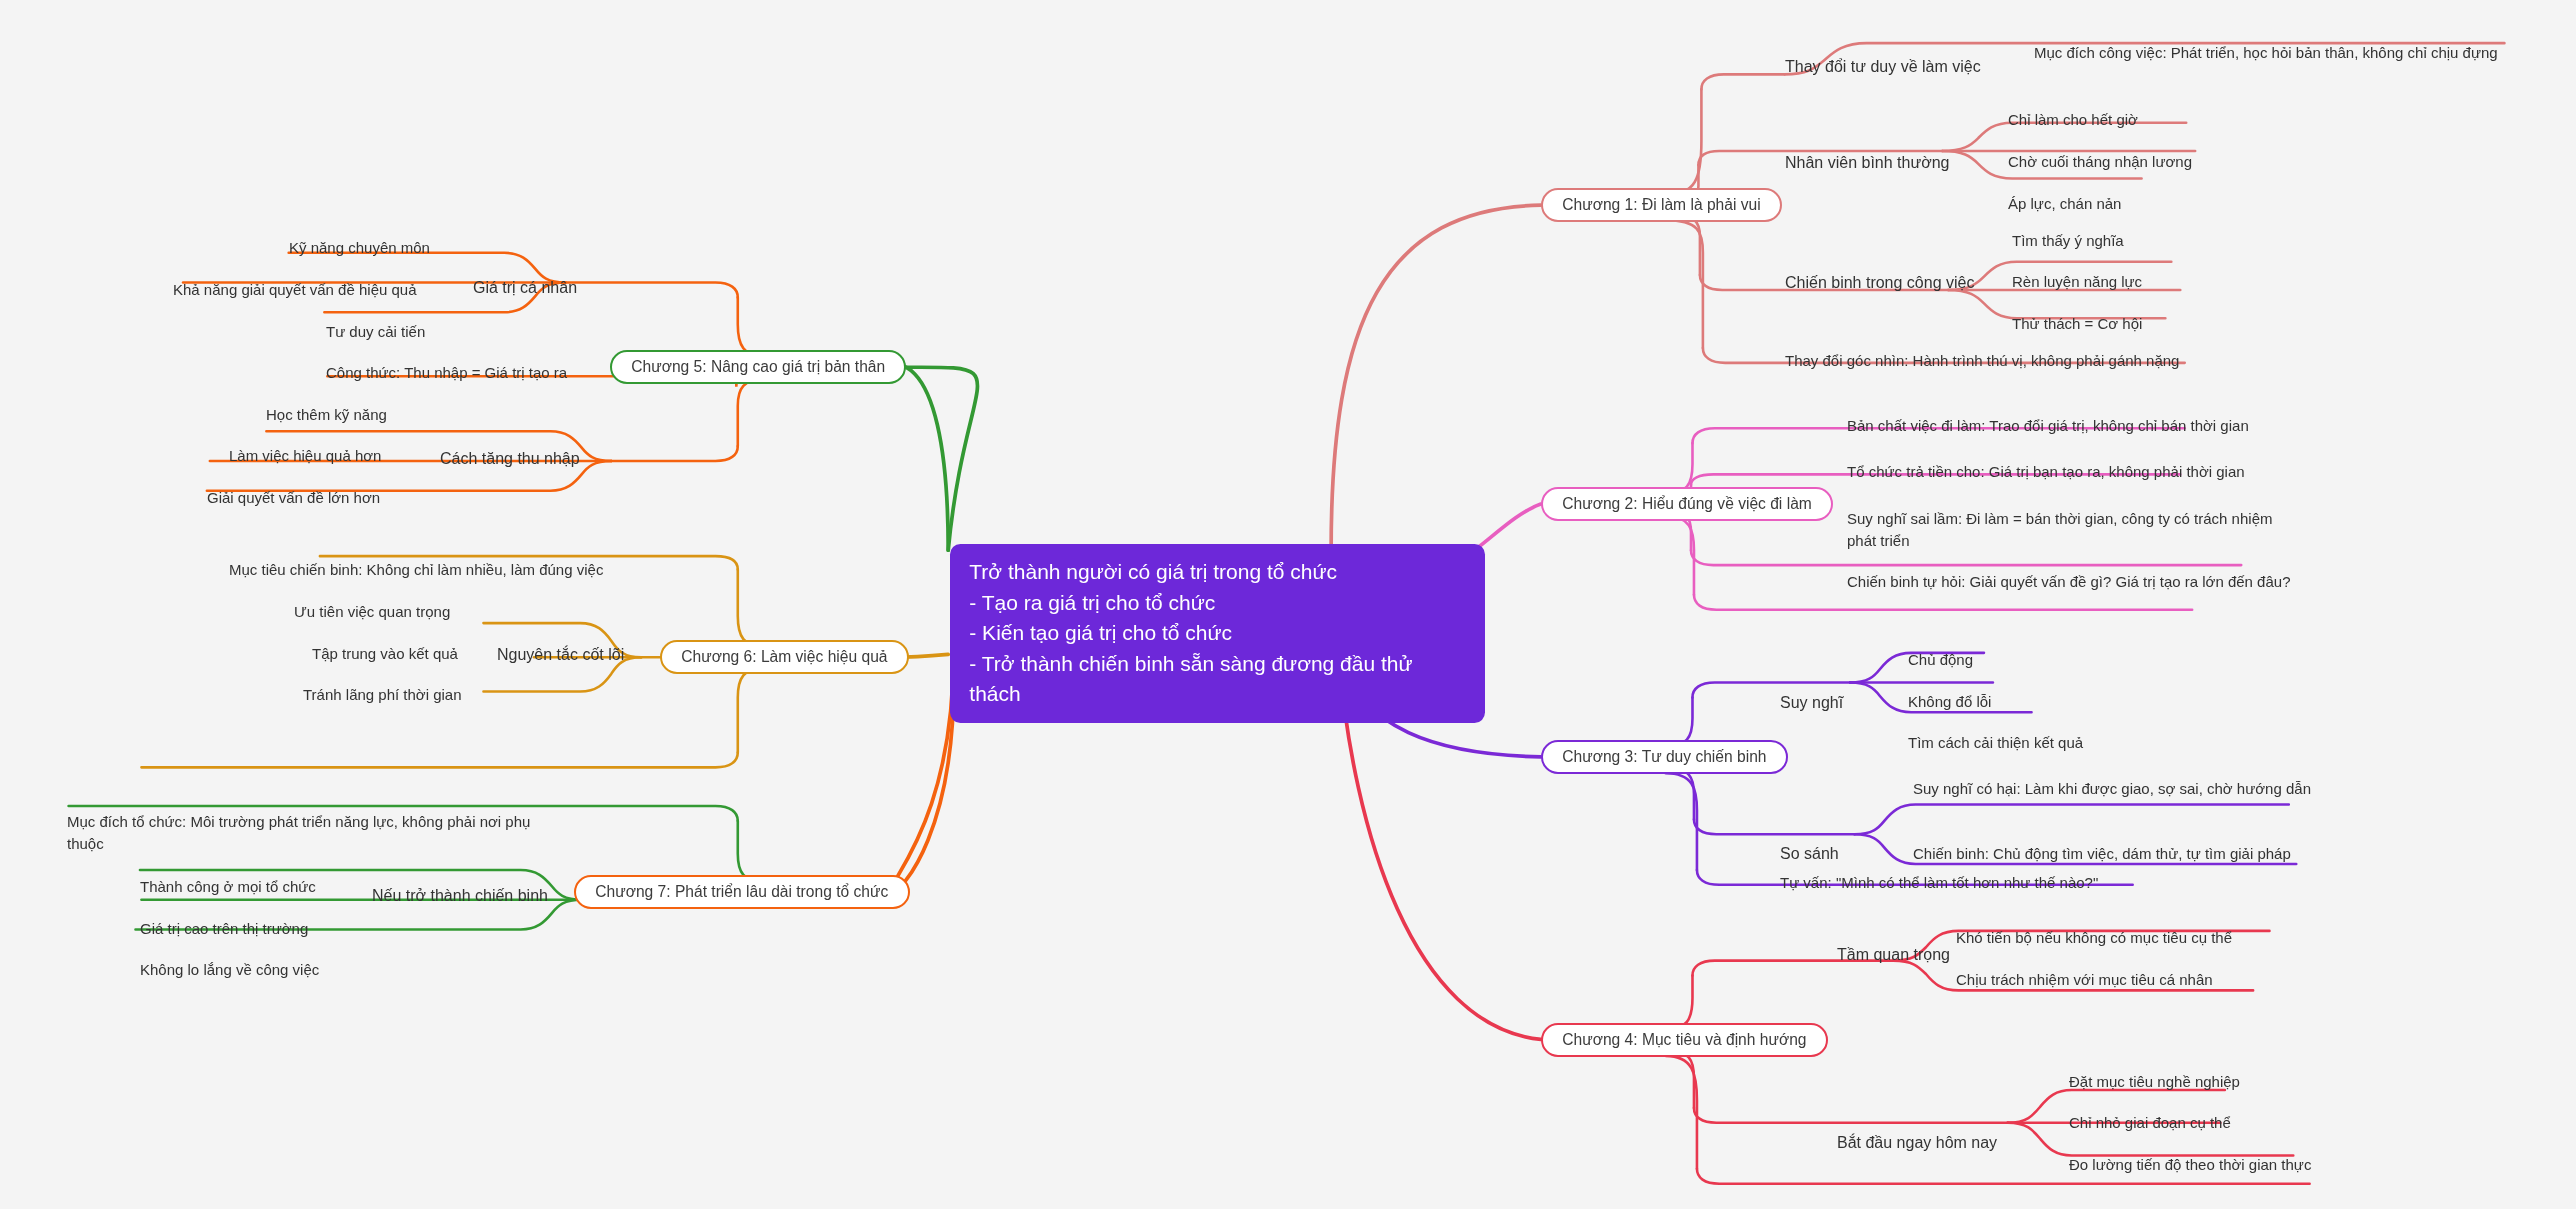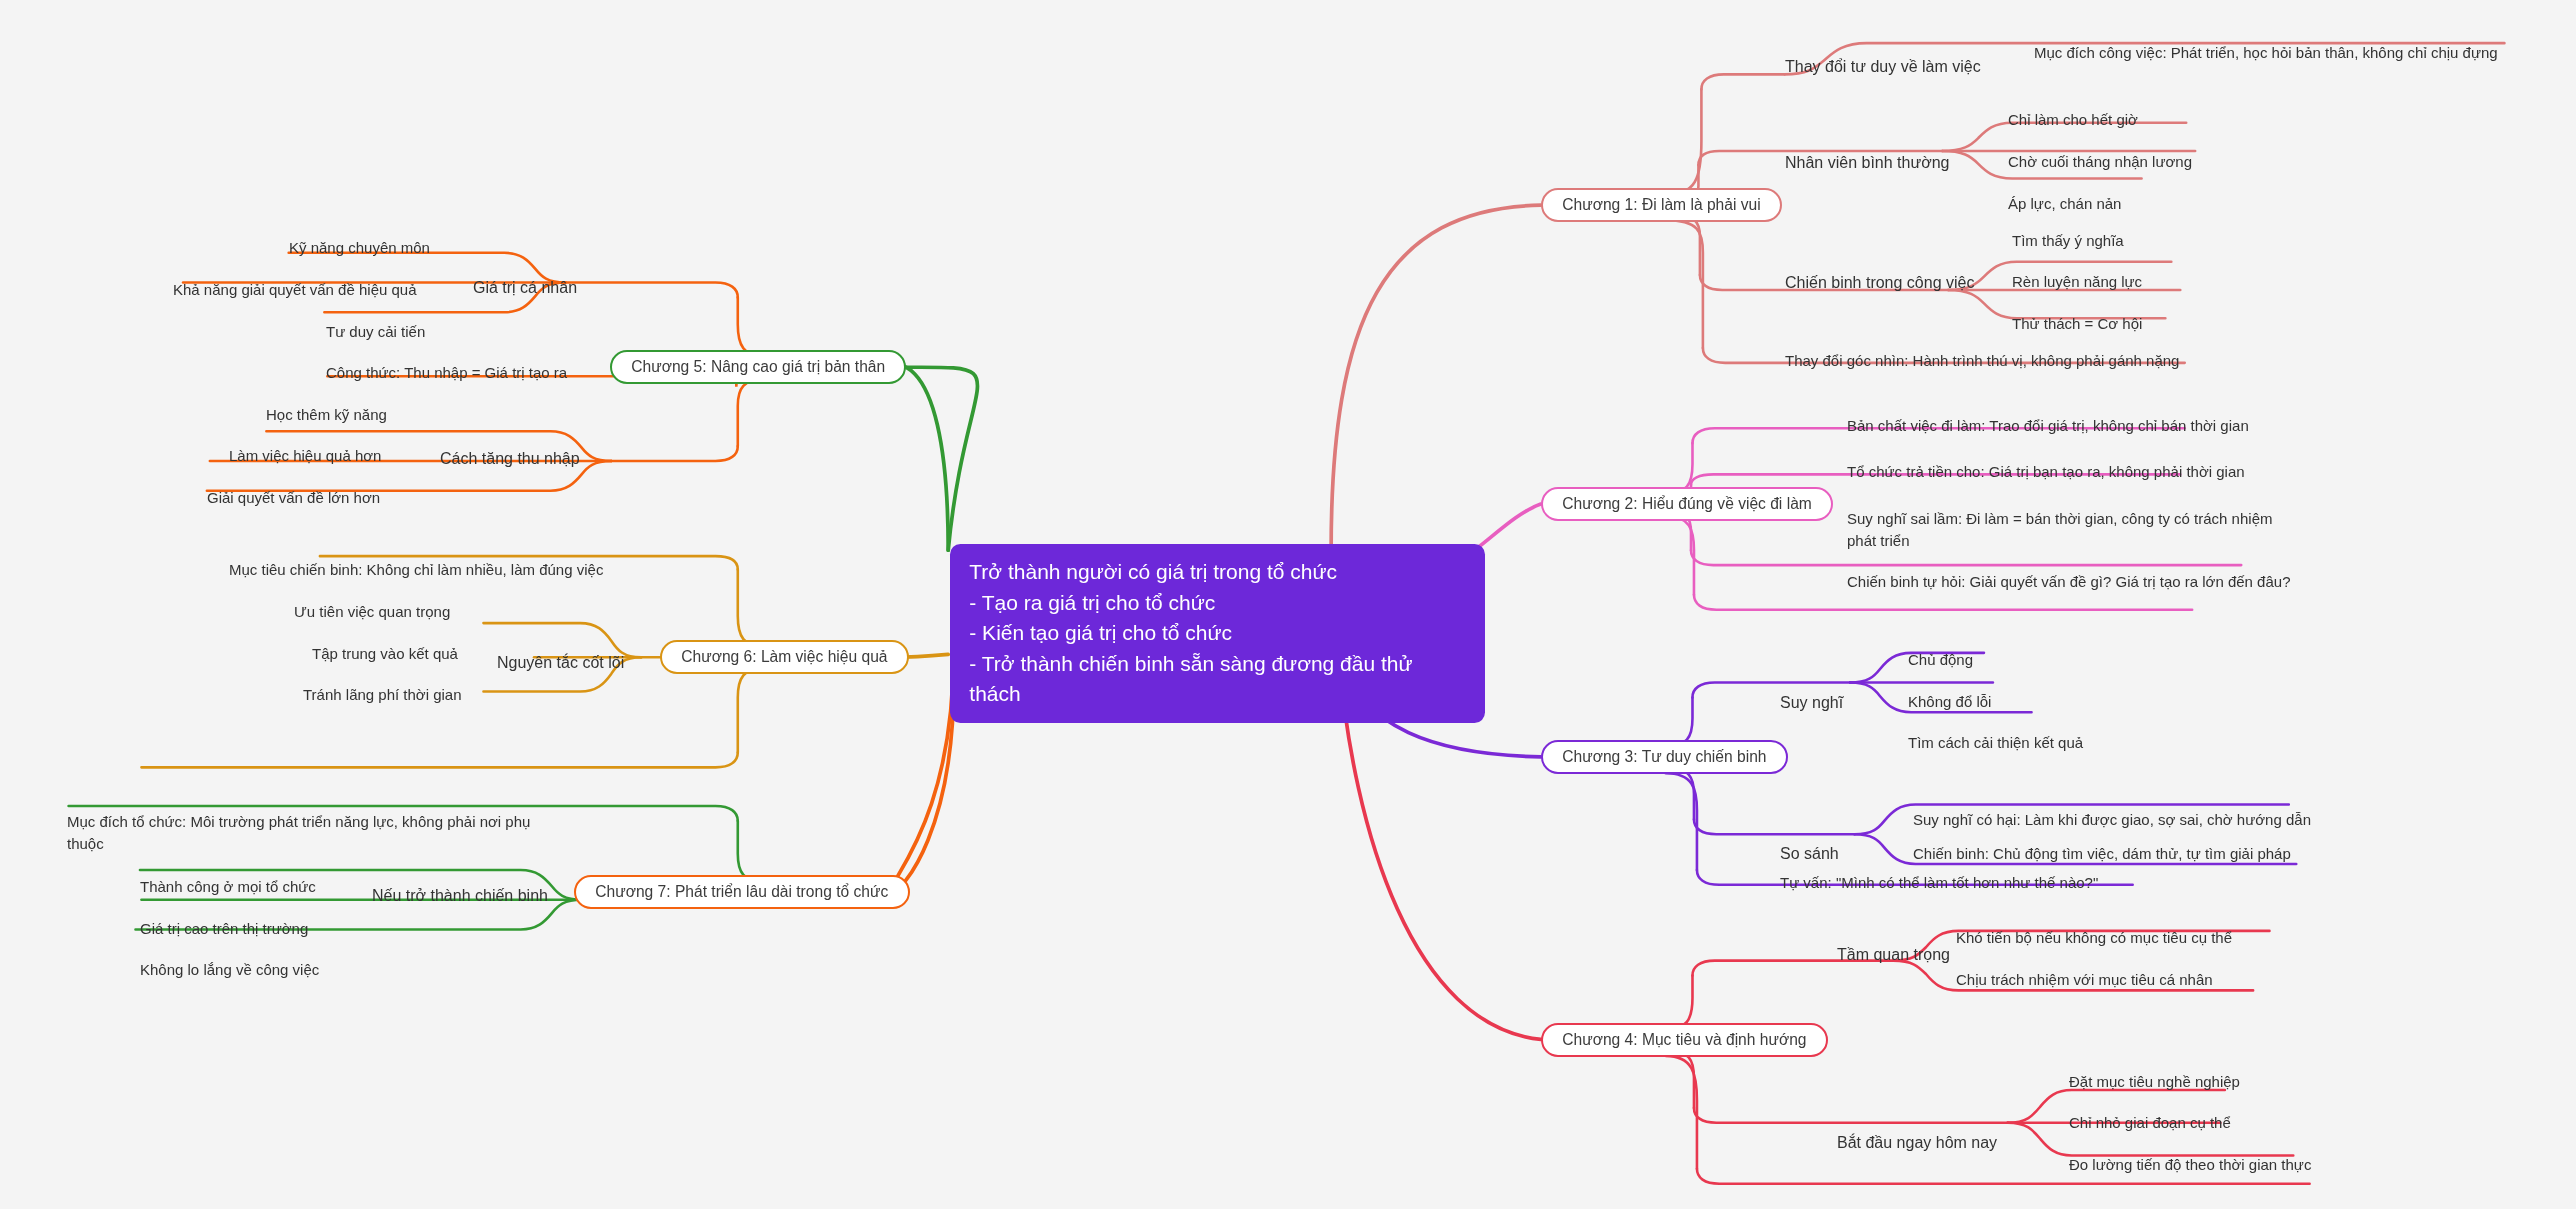--- a/index.html
+++ b/index.html
@@ -201,21 +201,21 @@
   <div class="leaf r" style="left:1847px;top:508px;width:439px;white-space:normal;">Suy nghĩ sai lầm: Đi làm = bán thời gian, công ty có trách nhiệm phát triển</div>
   <div class="leaf r" style="left:1847px;top:571px;">Chiến binh tự hỏi: Giải quyết vấn đề gì? Giá trị tạo ra lớn đến đâu?</div>
 
   <div class="node" style="left:1541px;top:740px;border:2.2px solid #7b29d6;">Chương 3: Tư duy chiến binh</div>
   <div class="mid" style="left:1780px;top:692px;">Suy nghĩ</div>
   <div class="leaf r" style="left:1908px;top:649px;">Chủ động</div>
   <div class="leaf r" style="left:1908px;top:691px;">Không đổ lỗi</div>
   <div class="leaf r" style="left:1908px;top:732px;">Tìm cách cải thiện kết quả</div>
 
   <div class="mid" style="left:1780px;top:843px;">So sánh</div>
-  <div class="leaf r" style="left:1913px;top:809px;text-align:right;">Suy nghĩ có hại: Làm khi được giao, sợ sai, chờ hướng dẫn</div>
+  <div class="leaf r" style="left:1913px;top:778px;text-align:right;">Suy nghĩ có hại: Làm khi được giao, sợ sai, chờ hướng dẫn</div>
   <div class="leaf r" style="left:1913px;top:843px;">Chiến binh: Chủ động tìm việc, dám thử, tự tìm giải pháp</div>
 
   <div class="leaf r" style="left:1780px;top:872px;">Tự vấn: "Mình có thể làm tốt hơn như thế nào?"</div>
 
   <div class="node" style="left:1541px;top:1023px;border:2.2px solid #e8384f;">Chương 4: Mục tiêu và định hướng</div>
   <div class="mid" style="left:1837px;top:944px;">Tầm quan trọng</div>
   <div class="leaf r" style="left:1956px;top:927px;">Khó tiến bộ nếu không có mục tiêu cụ thể</div>
   <div class="leaf r" style="left:1956px;top:969px;">Chịu trách nhiệm với mục tiêu cá nhân</div>
 
   <div class="mid" style="left:1837px;top:1132px;">Bắt đầu ngay hôm nay</div>
@@ -235,21 +235,21 @@
   <div class="leaf l" style="left:326px;top:362px;">Công thức: Thu nhập = Giá trị tạo ra</div>
 
   <div class="mid" style="left:440px;top:448px;">Cách tăng thu nhập</div>
   <div class="leaf l" style="left:266px;top:404px;">Học thêm kỹ năng</div>
   <div class="leaf l" style="left:229px;top:445px;">Làm việc hiệu quả hơn</div>
   <div class="leaf l" style="left:207px;top:487px;">Giải quyết vấn đề lớn hơn</div>
 
   <div class="node" style="left:660px;top:640px;border:2.2px solid #d99414;">Chương 6: Làm việc hiệu quả</div>
   <div class="leaf l" style="left:229px;top:559px;">Mục tiêu chiến binh: Không chỉ làm nhiều, làm đúng việc</div>
 
-  <div class="mid" style="left:497px;top:644px;margin-top:8px;">Nguyên tắc cốt lõi</div>
+  <div class="mid" style="left:497px;top:644px;">Nguyên tắc cốt lõi</div>
   <div class="leaf l" style="left:294px;top:601px;">Ưu tiên việc quan trọng</div>
   <div class="leaf l" style="left:312px;top:643px;">Tập trung vào kết quả</div>
   <div class="leaf l" style="left:303px;top:684px;">Tránh lãng phí thời gian</div>
 
 
   <div class="node" style="left:574px;top:875px;border:2.2px solid #f4620f;">Chương 7: Phát triển lâu dài trong tổ chức</div>
   <div class="leaf l" style="left:67px;top:811px;width:483px;white-space:normal;">Mục đích tổ chức: Môi trường phát triển năng lực, không phải nơi phụ thuộc</div>
 
   <div class="mid" style="left:372px;top:885px;">Nếu trở thành chiến binh</div>
   <div class="leaf l" style="left:140px;top:876px;">Thành công ở mọi tổ chức</div>

